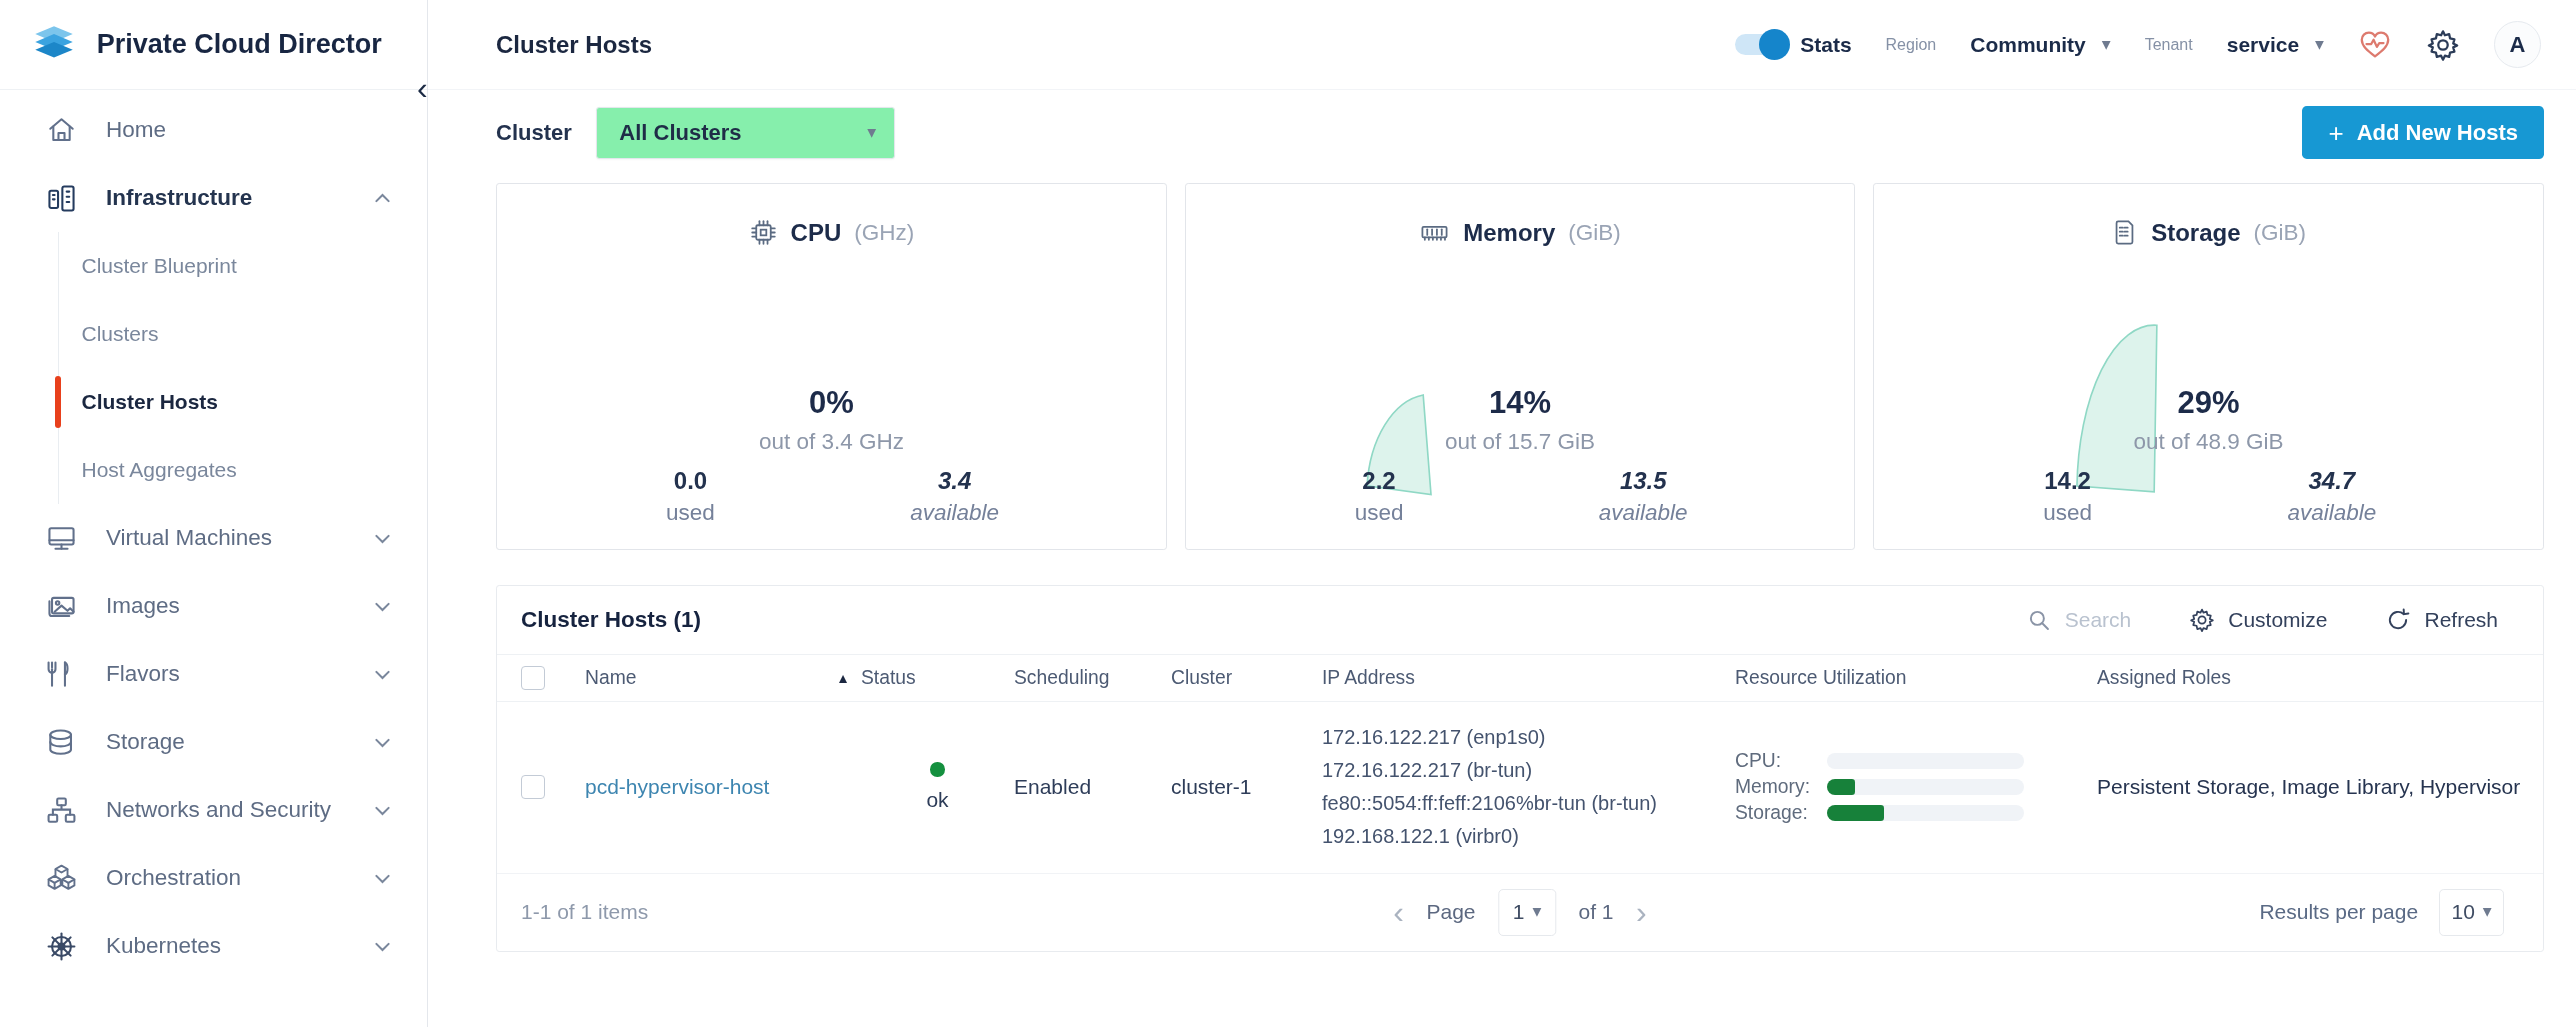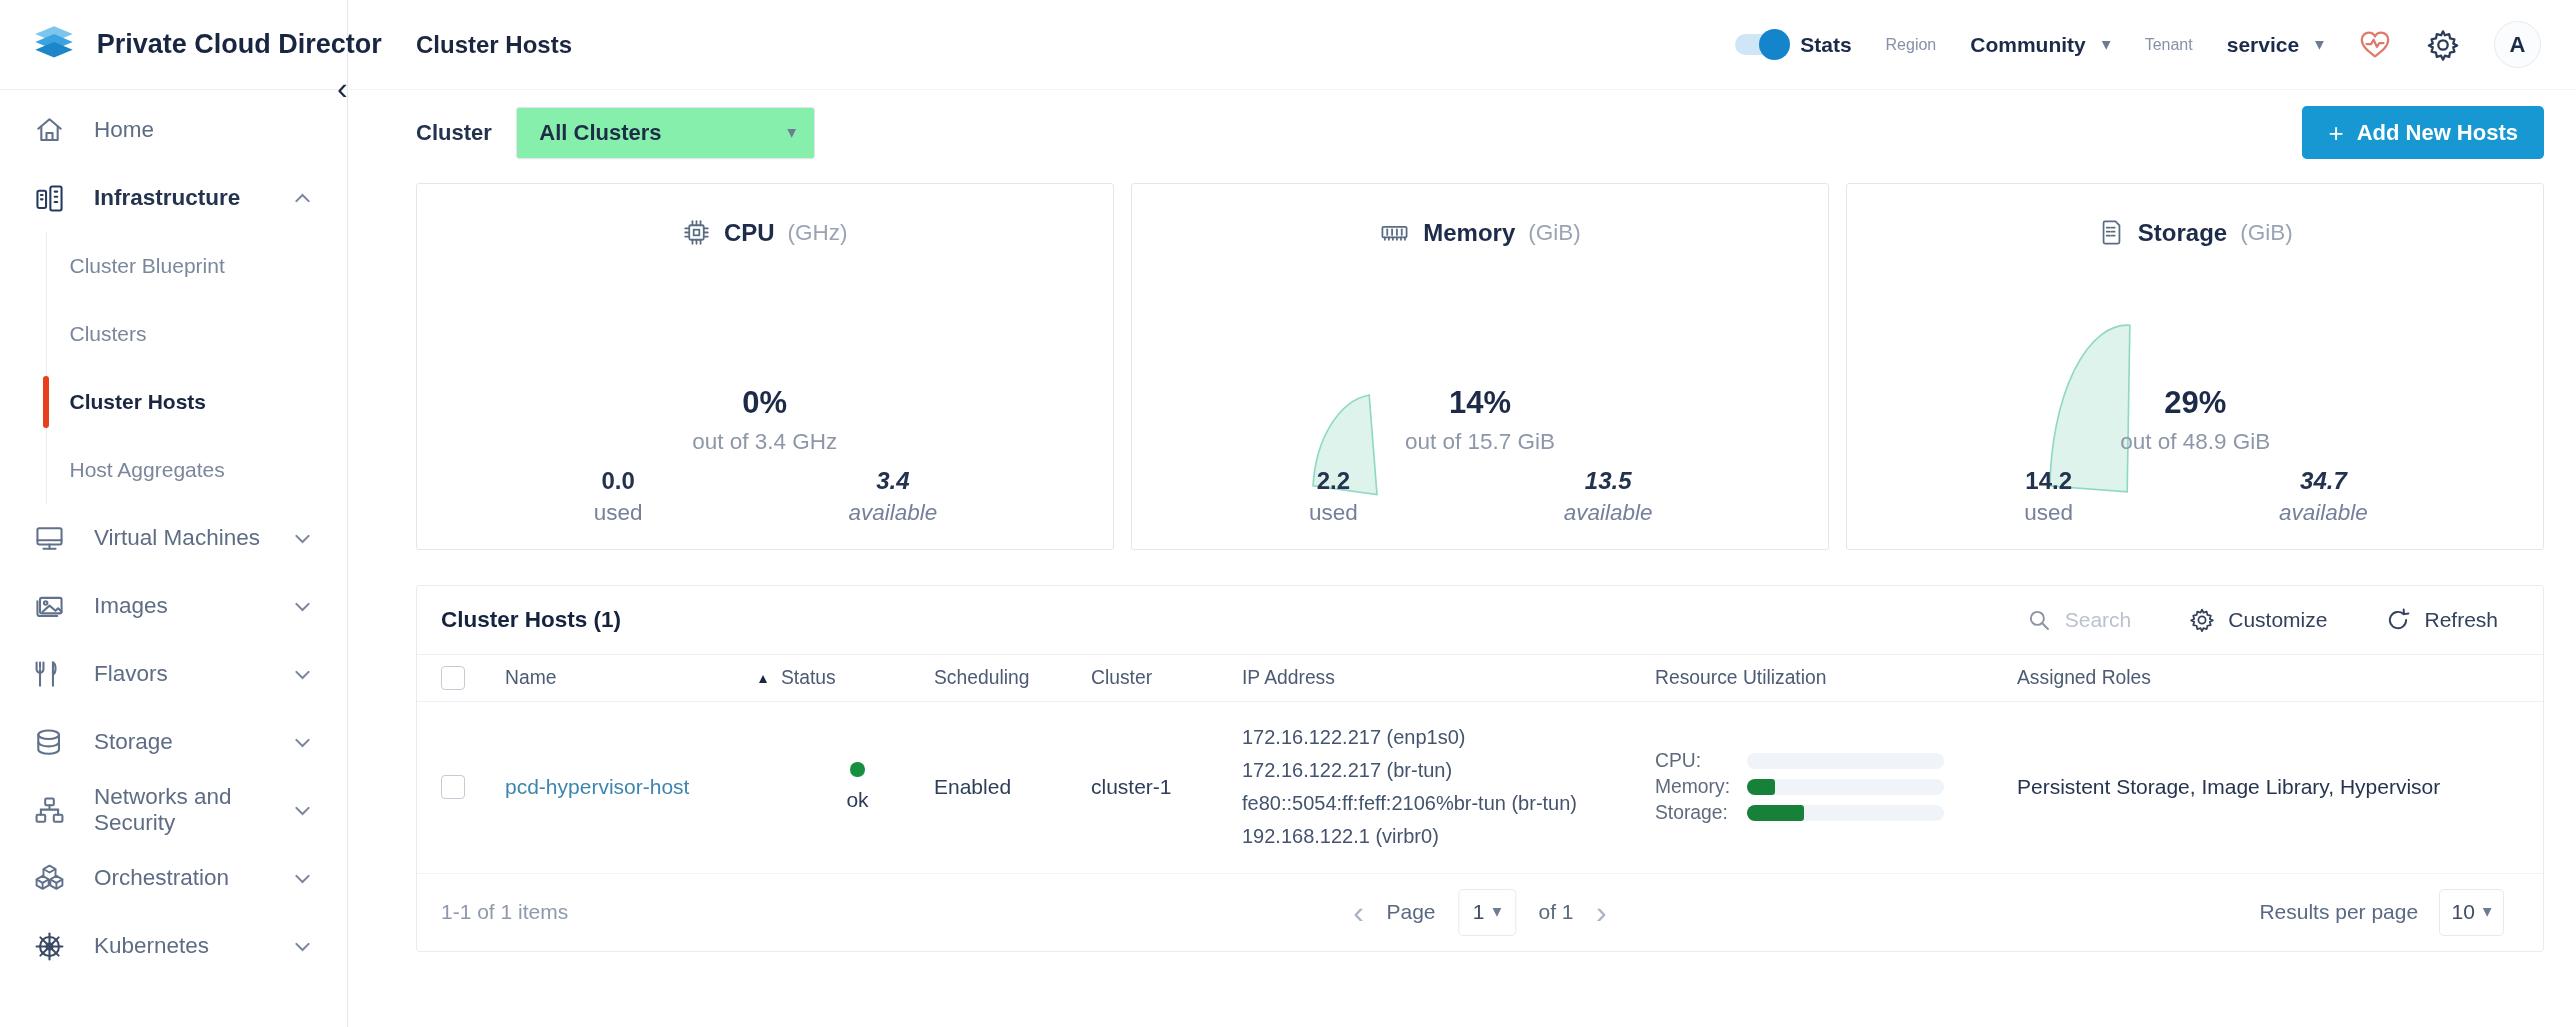--- a/index.html
+++ b/index.html
@@ -1,25 +1,25 @@
 <!DOCTYPE html>
 <html style="font-size:13px"><head>
 <meta charset="utf-8">
 <style>
   * { margin:0; padding:0; box-sizing:border-box; }
   html,body { width:2576px; height:1027px; }
   body { font-family:"Liberation Sans","DejaVu Sans",sans-serif; background:#fff; color:#22304a; overflow:hidden; }
   .app { display:flex; height:100%; }
 
   
-  .sidebar { width:348px; flex-shrink:0; border-right:0.8px solid #e4e7ec; position:relative; background:#fff; }
+  .sidebar { width:428px; flex-shrink:0; border-right:0.8px solid #e4e7ec; position:relative; background:#fff; }
   .brand { height:90px; display:flex; align-items:center; gap:17.7px; padding-left:29px; border-bottom:0.8px solid #eef1f4; }
   .brand-title { font-size:27px; font-weight:700; color:#182642; white-space:nowrap; }
   .collapse-btn { position:absolute; right:-11.3px; top:71px; width:32px; height:35px; background:transparent; border:none; font-size:32px; color:#1b2a44; cursor:pointer; z-index:5; line-height:35px; }
-  .side-nav { padding-top:6.4px; }
+  .side-nav { padding-top:6.4px;margin-left:12px; }
   .nav-item { height:68px; display:flex; align-items:center; gap:27px; padding:0 34px 0 32px; font-size:22.5px; color:#5e6c84; cursor:pointer; }
   .nav-item .nicon { width:35px; height:32px; display:flex; align-items:center; justify-content:center; color:#61708b; flex-shrink:0; }
   .nav-item.strong { color:#24344f; font-weight:700; }
   .nav-item.strong .nicon { color:#243b5e; }
   .nav-item .chev { margin-left:auto; color:#7a879c; display:flex; }
   .subnav { margin-left:46px; border-left:1.6px solid #e9edf1; }
   .subnav-item { height:68px; display:flex; align-items:center; padding-left:22.5px; font-size:21px; color:#7a879c; position:relative; cursor:pointer; }
   .subnav-item.active { color:#1b2740; font-weight:700; }
   .subnav-item.active::before { content:""; position:absolute; left:-4px; top:8px; width:6.4px; height:52px; background:#e8401c; border-radius:4px; }
 

